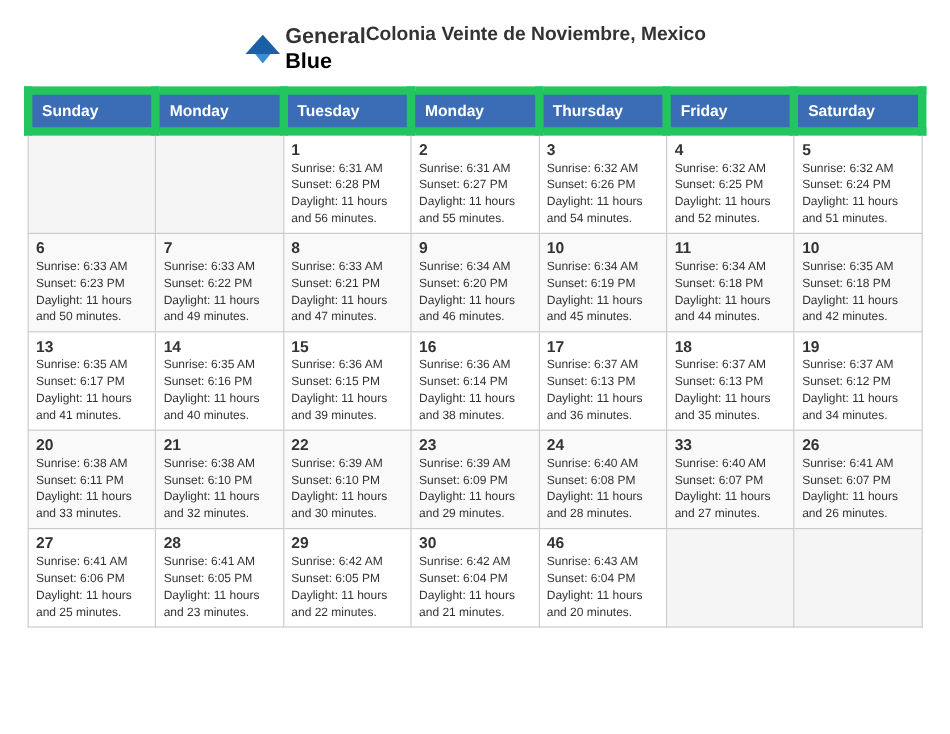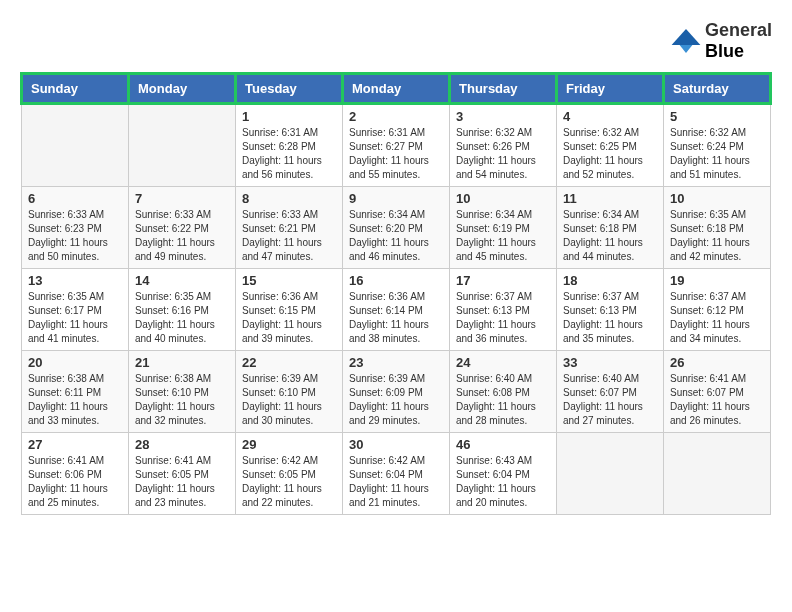--- a/index.html
+++ b/index.html
@@ -5,21 +5,21 @@
     * { box-sizing: border-box; margin: 0; padding: 0; }
     body {
       font-family: Arial, sans-serif;
       background: #fff;
       width: 792px;
       min-height: 612px;
       padding: 20px;
     }
     .header-area {
       display: flex;
-      justify-content: flex-end;
+      justify-content: center;
       align-items: flex-start;
       margin-bottom: 10px;
     }
     .logo {
       display: flex;
       align-items: center;
       gap: 4px;
     }
     .logo-icon {
       width: 30px;
@@ -44,21 +44,21 @@
       border-collapse: collapse;
       border: 1px solid #ccc;
     }
     .calendar th {
       background-color: #3a6db5;
       color: white;
       padding: 6px 8px;
       text-align: left;
       font-size: 13px;
       font-weight: bold;
-      border: 3px solid #22c55e;
+      border: 7px solid #22c55e;
     }
     .calendar td {
       vertical-align: top;
       padding: 4px 6px;
       border: 1px solid #ccc;
       width: 107px;
       min-height: 80px;
       font-size: 10.5px;
       color: #333;
       background: #fff;
@@ -89,20 +89,21 @@
     <svg class="logo-icon" width="36" height="30" viewBox="0 0 36 30">
       <polygon points="18,0 36,20 0,20" fill="#1a5fa8"></polygon>
       <polygon points="10,20 26,20 18,30" fill="#3a8fd4"></polygon>
     </svg>
     <div>
       <span style="font-size:18px;font-weight:bold;color:#333;">General</span><br>
       <span style="font-size:18px;font-weight:bold;color:#000000;">Blue</span>
     </div>
   </div>
   <div class="title-area">
+    <div class="subtitle">Colonia Veinte de Noviembre, Mexico</div>
   </div>
 </div>
 
 <table class="calendar">
   <thead>
     <tr>
     <th>Sunday</th>
         <th>Monday</th>
         <th>Tuesday</th>
         <th>Monday</th>

